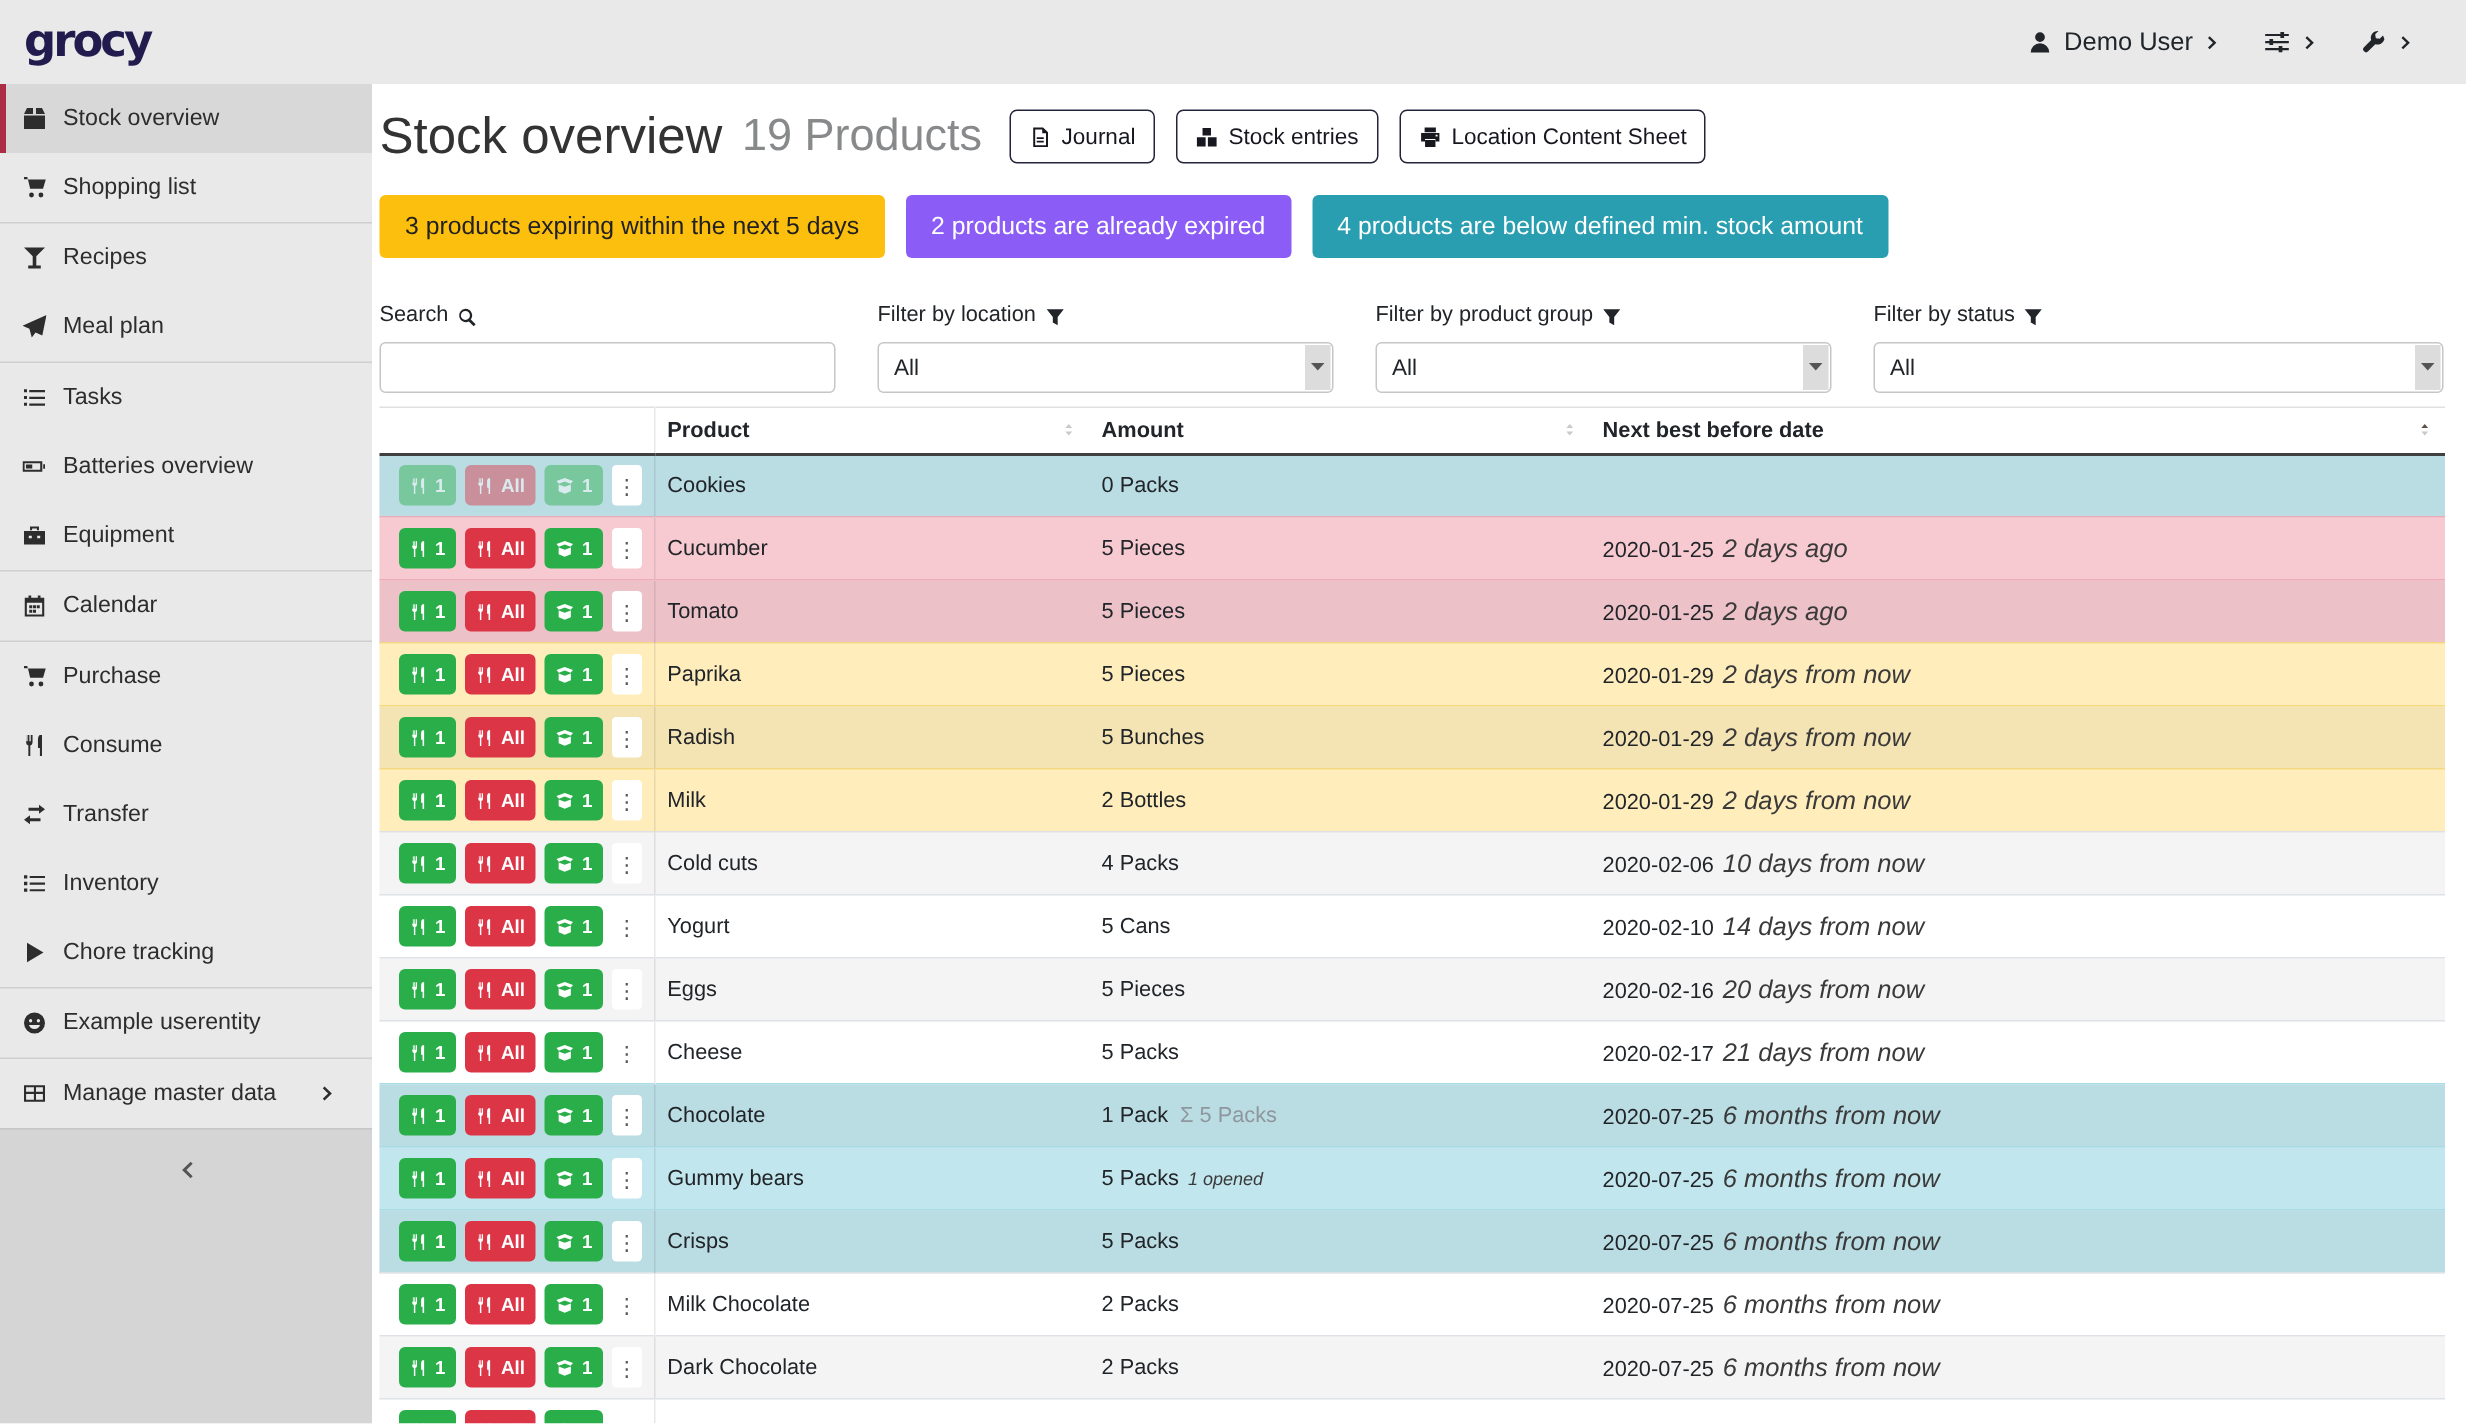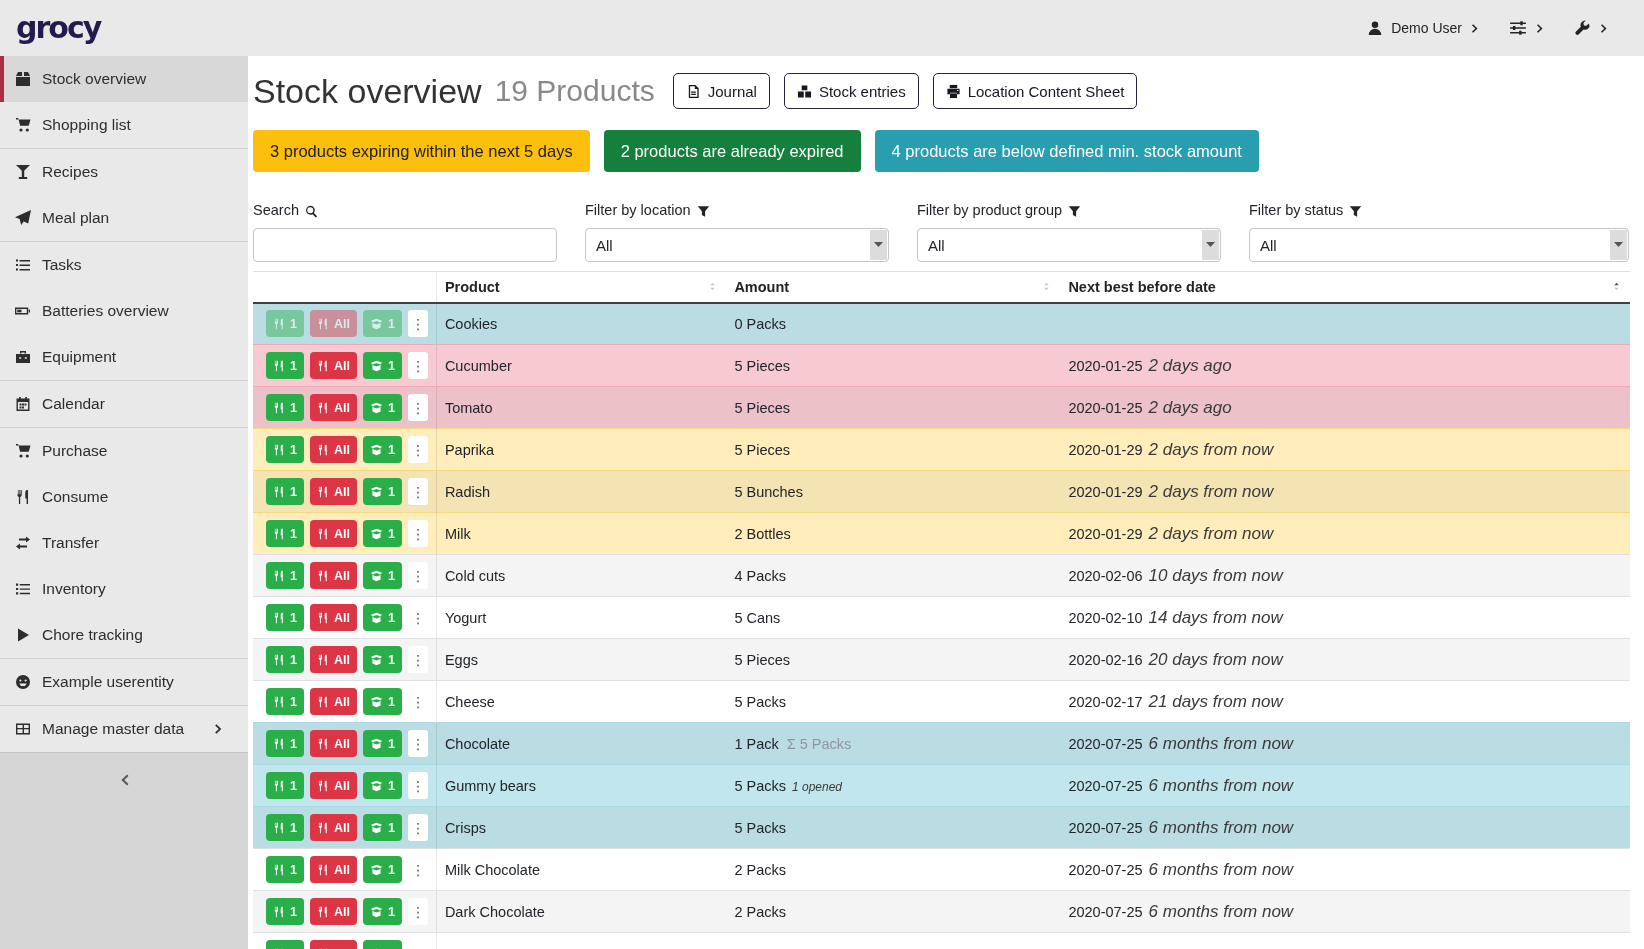--- a/index.html
+++ b/index.html
@@ -5,21 +5,21 @@
   * { margin:0; padding:0; box-sizing:border-box; }
   html,body { width:1644px; height:949px; overflow:hidden; background:#fff;
     font-family:"Liberation Sans", sans-serif; }
 
   
   .navbar { height:56px; background:#e9e9e9; display:flex; align-items:center; padding:0 34px 0 16px; }
   .logo { font-family:"DejaVu Sans", sans-serif; font-weight:800; font-size:30px; color:#221c4e;
     letter-spacing:-2px; line-height:1; }
   .nav-right { margin-left:auto; display:flex; align-items:center; gap:28px; color:#212529; }
   .nav-group { display:flex; align-items:center; gap:8px; cursor:pointer; }
-  .nav-user-label { font-size:14px; }
+  .nav-user-label { font-size:17px; }
   .icon { display:inline-flex; }
   .icon svg { display:block; fill:currentColor; }
 
   
   .layout { display:flex; height:893px; }
   .sidebar { width:248px; background:#e9e9e9; display:flex; flex-direction:column; flex:none; }
   .sb-item { height:46px; display:flex; align-items:center; gap:10px; padding:0 14px;
     color:#2d2d2d; font-size:15.5px; text-decoration:none; cursor:pointer; }
   .sb-item .icon { width:18px; justify-content:center; color:#2d2d2d; }
   .sb-item.active { background:#d8d8d8; border-left:4px solid #ab2e46; padding-left:10px; }
@@ -310,21 +310,21 @@
                 <path d="M4.3 10h7.4v5H4.3z"></path>
               </svg>
             </span>
             <span>Location Content Sheet</span>
           </button>
         </div>
     </div>
 
     <div class="alerts" id="alerts">
         <div class="alert" style="background:#fcbf0d;color:#212121">3 products expiring within the next 5 days</div>
-        <div class="alert" style="background:#15803d;color:#ffffff">2 products are already expired</div>
+        <div class="alert" style="background:#8b5cf6;color:#ffffff">2 products are already expired</div>
         <div class="alert" style="background:#2a9eb1;color:#ffffff">4 products are below defined min. stock amount</div>
       </div>
 
     <div class="filters">
       <div class="f-col">
         <div class="f-label">
           <span>Search</span>
           <span class="icon">
               <svg width="13" height="13" viewBox="0 0 16 16">
                 <path fill-rule="evenodd" d="M6.5 1a5.5 5.5 0 0 1 4.4 8.8l4 4-1.6 1.6-4-4A5.5 5.5 0 1 1 6.5 1zm0 1.8a3.7 3.7 0 1 0 0 7.4 3.7 3.7 0 0 0 0-7.4z"></path>

